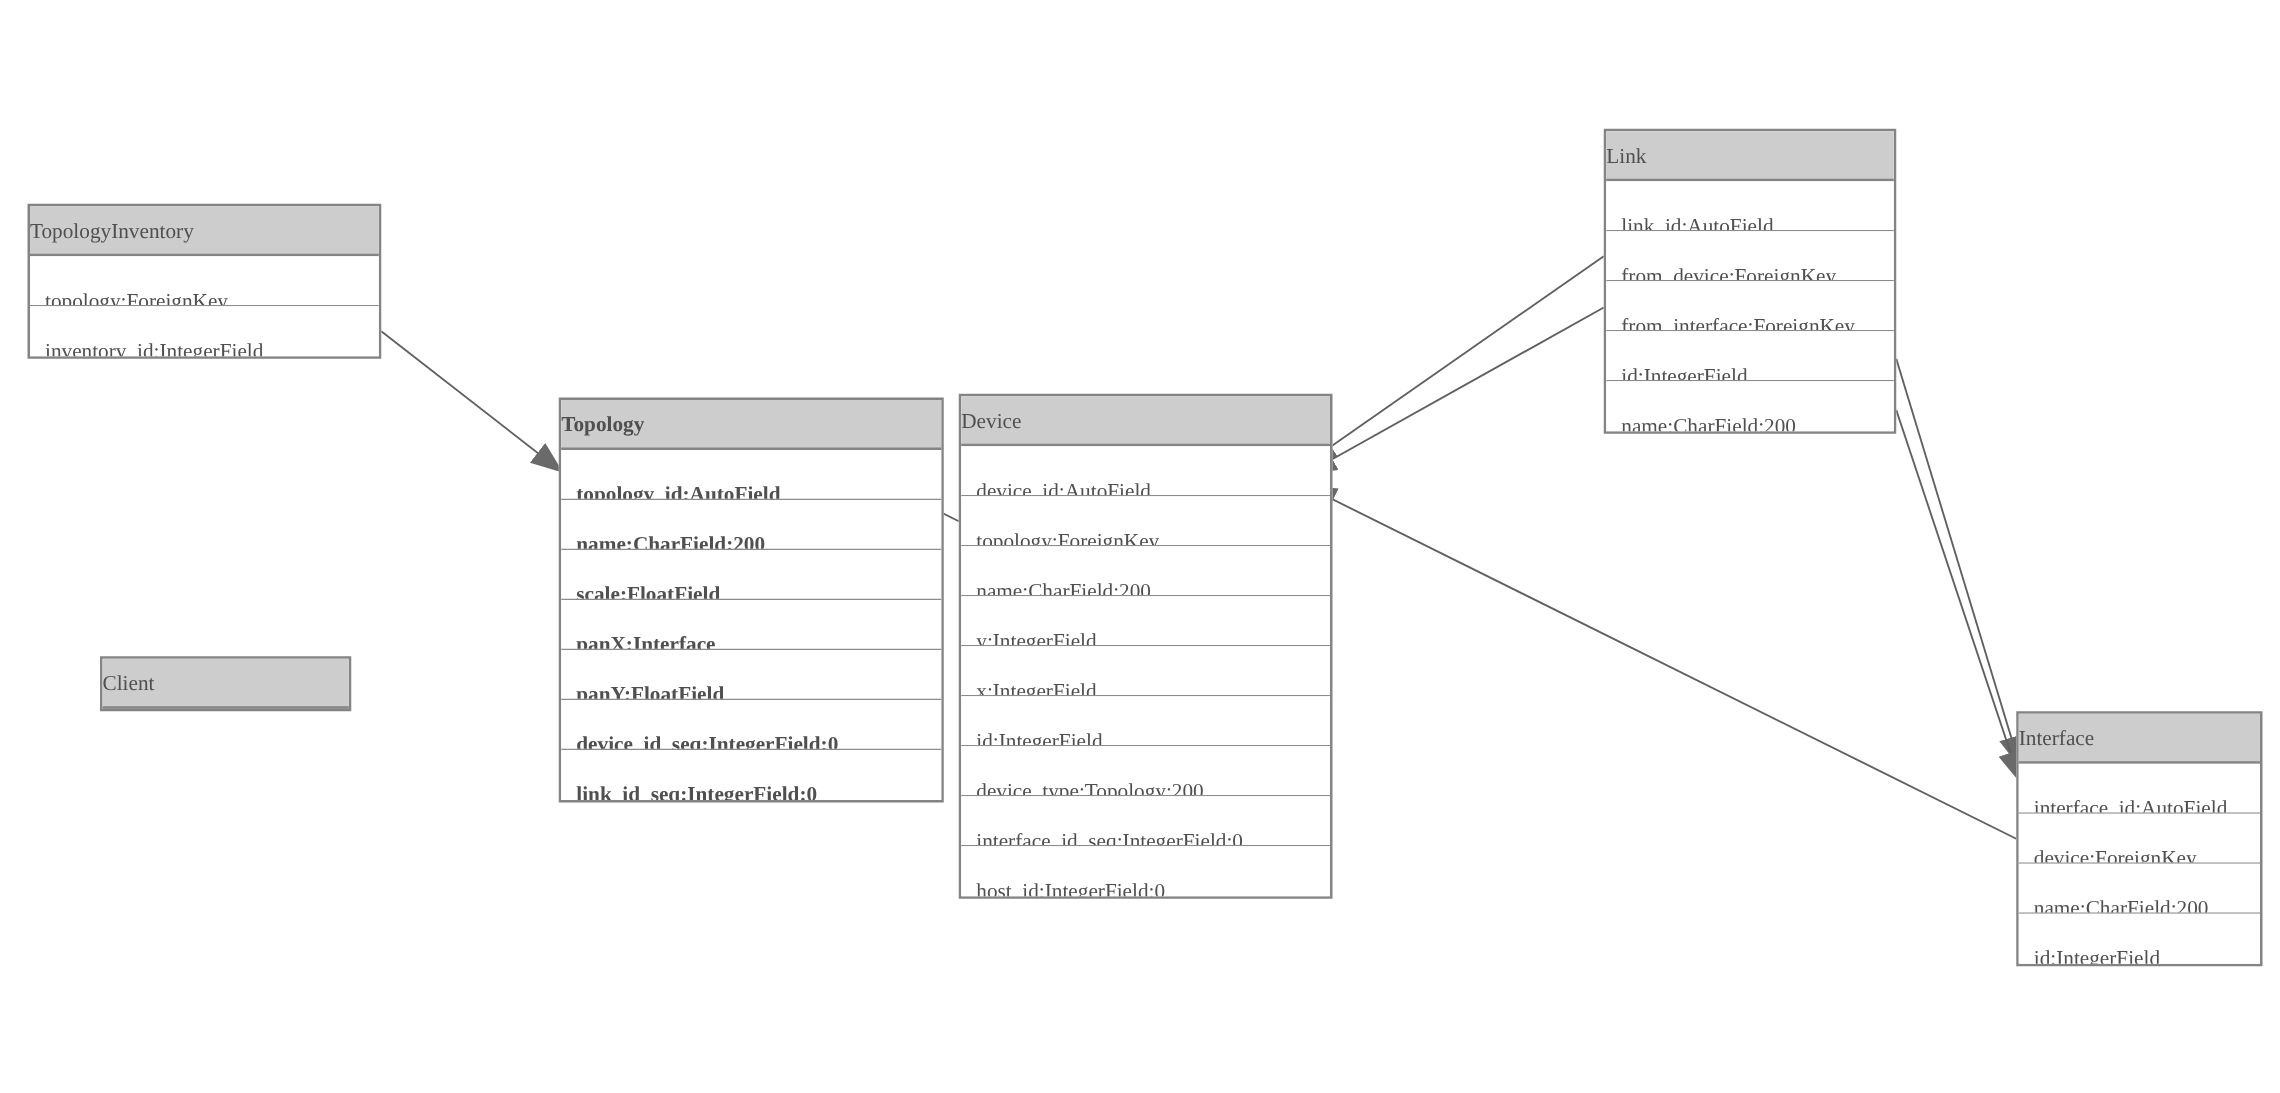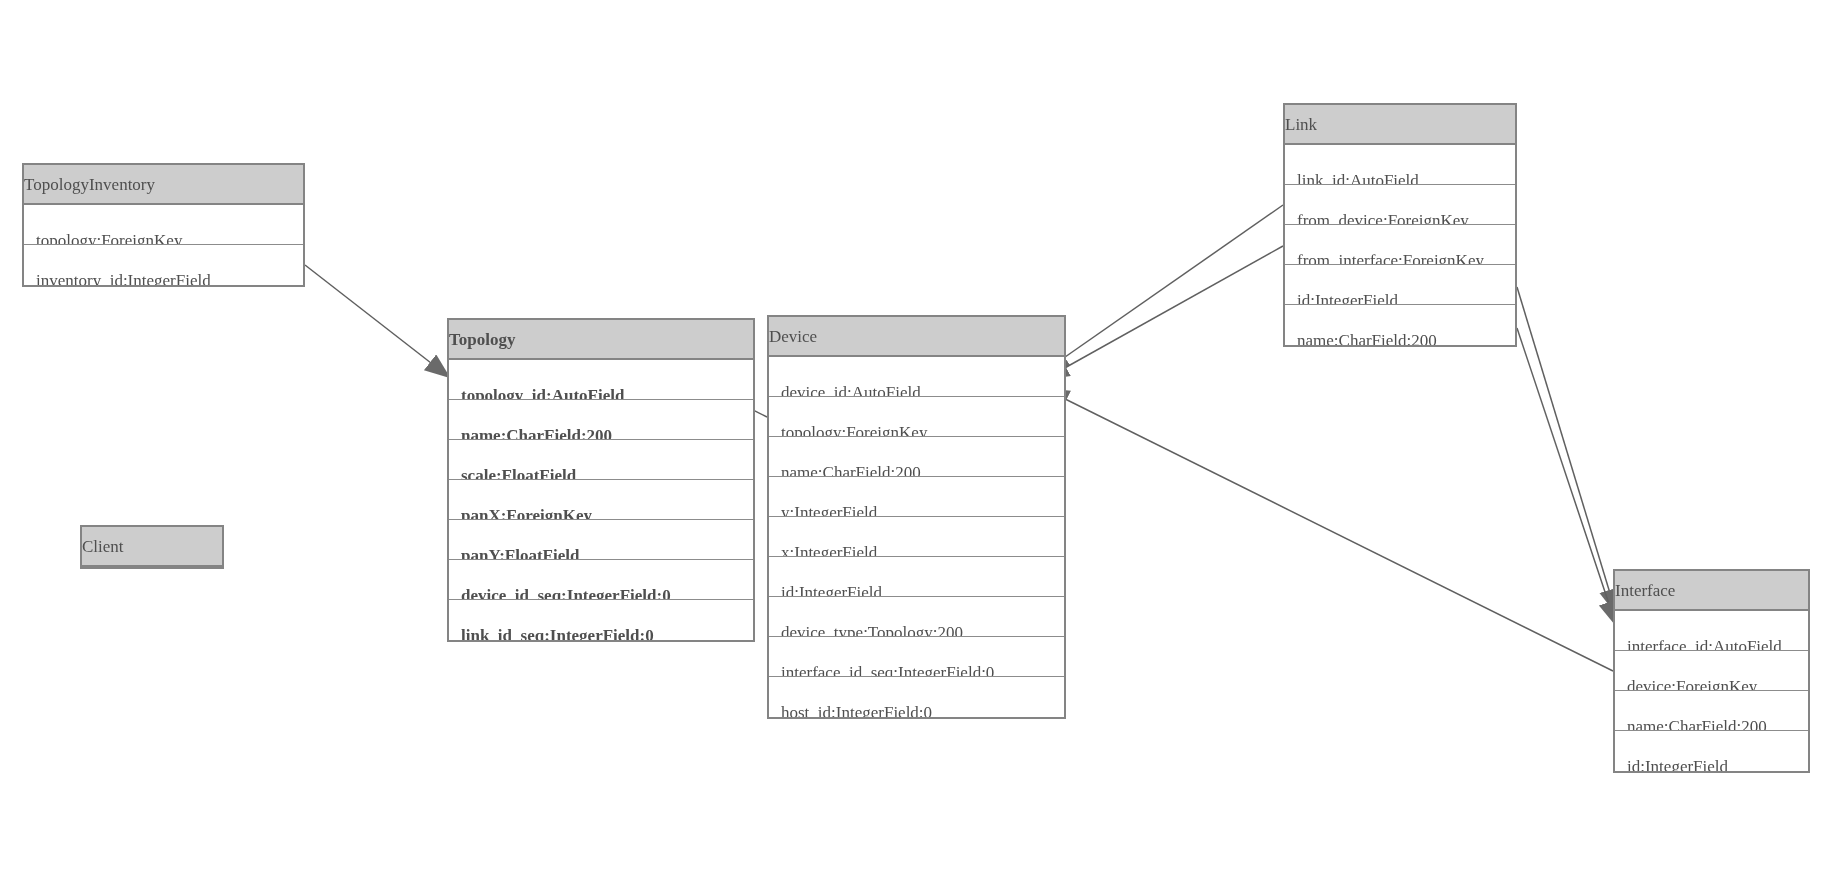--- a/index.html
+++ b/index.html
@@ -83,28 +83,28 @@
         <div class="field-row">inventory_id:IntegerField</div>
       </div>
   </div>
 
   <div class="entity" style="left: 447px; top: 318px; width: 308px; font-weight: bold;">
     <div class="entity-header">Topology</div>
     <div class="entity-fields">
         <div class="field-row">topology_id:AutoField</div>
         <div class="field-row">name:CharField:200</div>
         <div class="field-row">scale:FloatField</div>
-        <div class="field-row">panX:ForeignKey</div>
+        <div class="field-row">panX:Interface</div>
         <div class="field-row">panY:FloatField</div>
         <div class="field-row">device_id_seq:IntegerField:0</div>
         <div class="field-row">link_id_seq:IntegerField:0</div>
       </div>
   </div>
 
-  <div class="entity" style="left: 80px; top: 525px; width: 144px;">
+  <div class="entity" style="left: 80px; top: 525px; width: 201px;">
     <div class="entity-header">Client</div>
   </div>
 
   <div class="entity" style="left: 767px; top: 315px; width: 299px;">
     <div class="entity-header">Device</div>
     <div class="entity-fields">
         <div class="field-row">device_id:AutoField</div>
         <div class="field-row">topology:ForeignKey</div>
         <div class="field-row">name:CharField:200</div>
         <div class="field-row">y:IntegerField</div>

